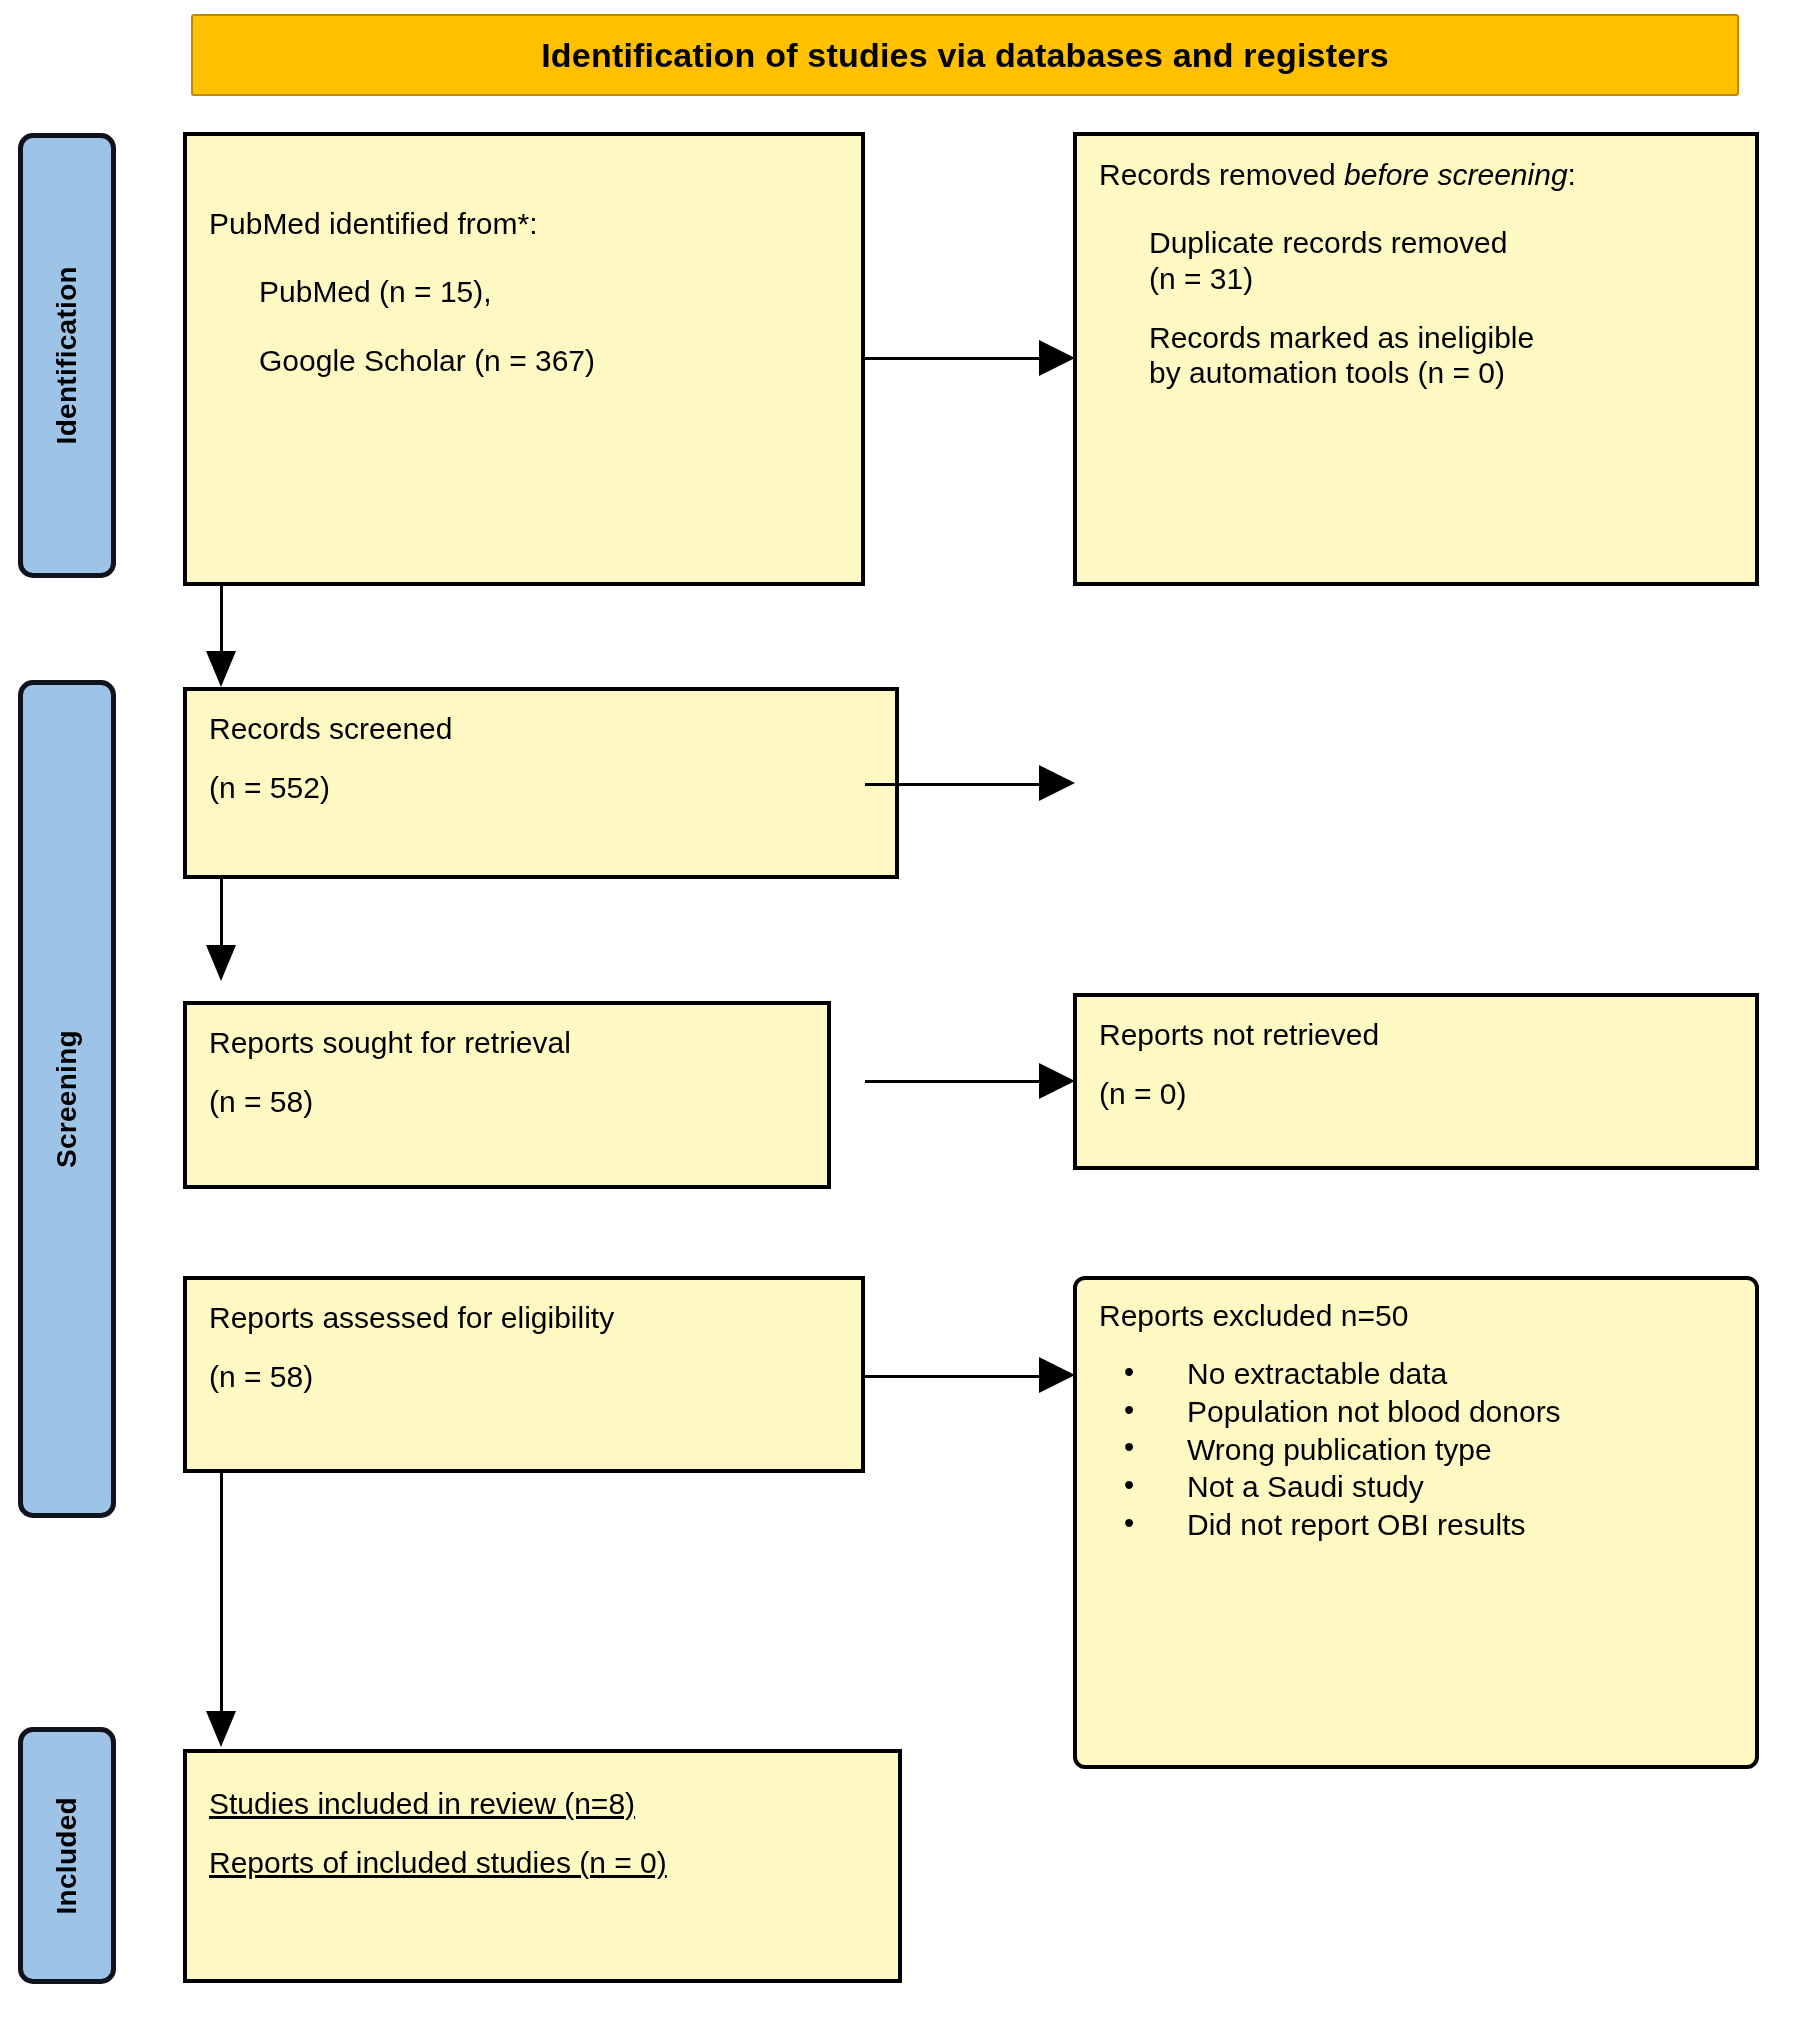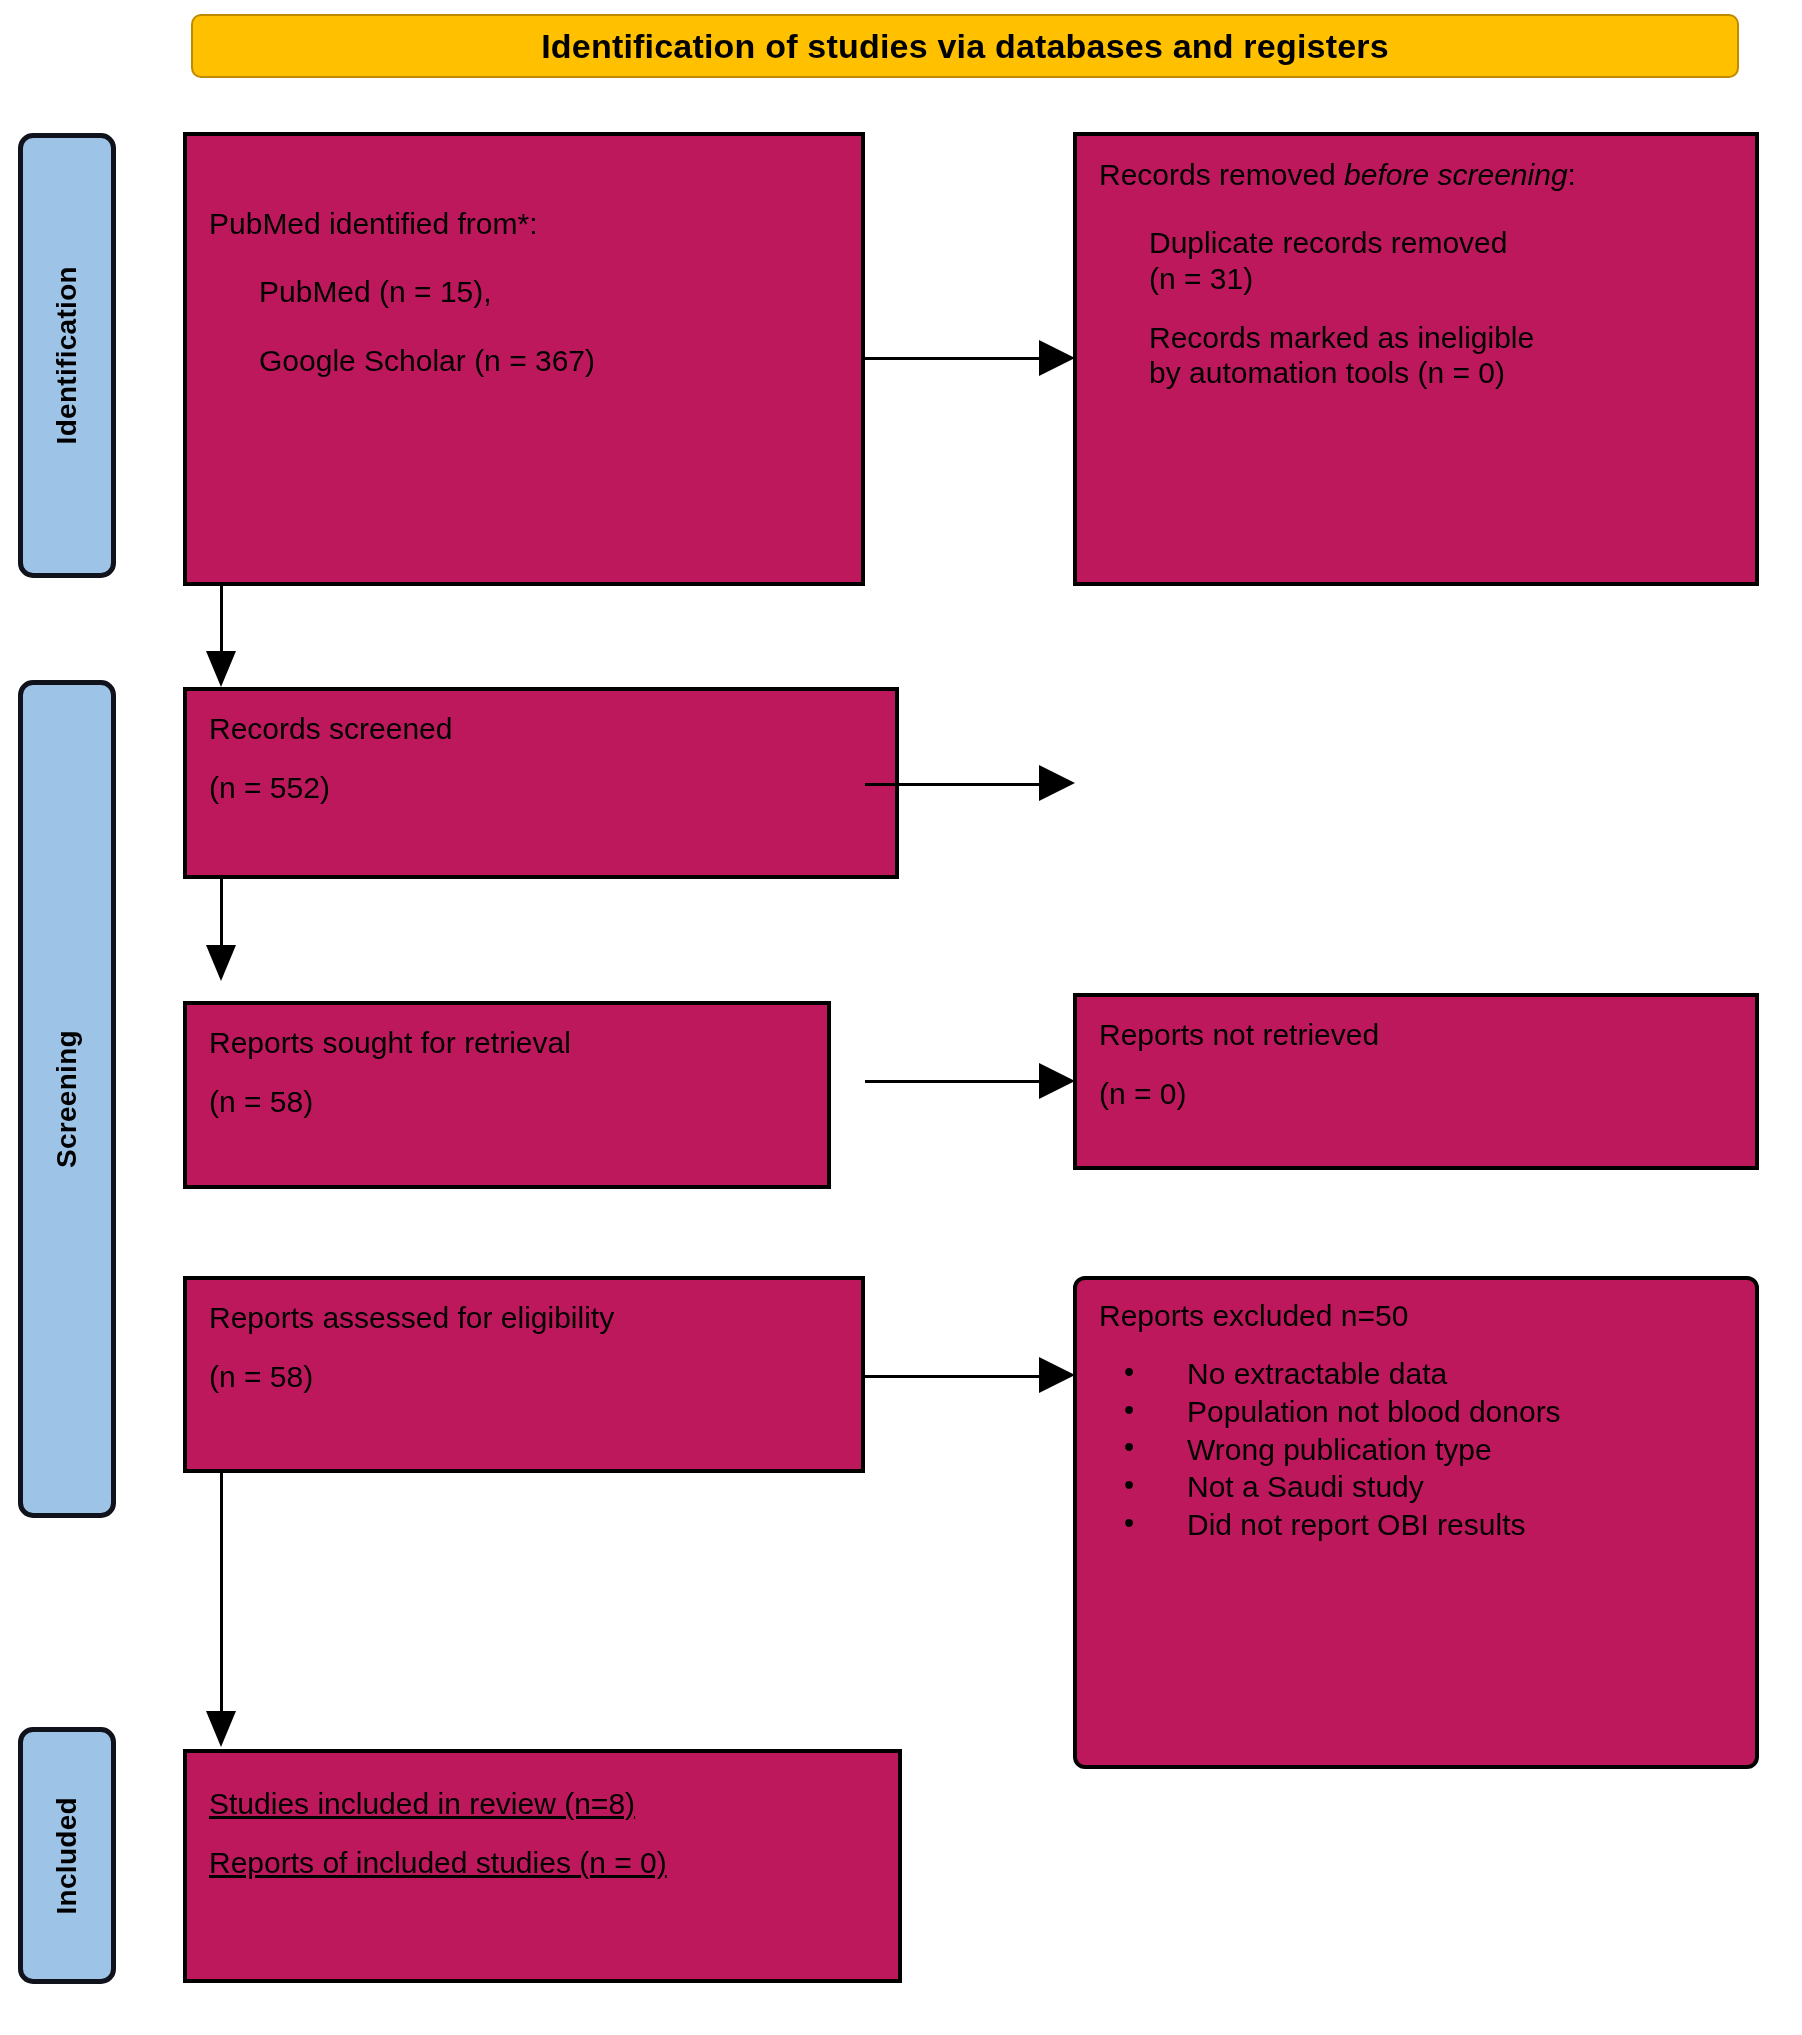--- a/index.html
+++ b/index.html
@@ -17,24 +17,24 @@
     background: #ffffff;
     overflow: hidden;
   }
 
   
   .banner {
     position: absolute;
     left: 191px;
     top: 14px;
     width: 1548px;
-    height: 64px;
+    height: 82px;
     background: #FFC000;
     border: 2.9px solid #C08A00;
-    border-radius: 10px;
+    border-radius: 3px;
     box-sizing: border-box;
     display: flex;
     align-items: center;
     justify-content: center;
   }
   .banner-text {
     font-size: 34px;
     font-weight: bold;
     color: #000000;
     letter-spacing: 0.2px;
@@ -59,21 +59,21 @@
     color: #000000;
     writing-mode: vertical-rl;
     transform: rotate(180deg);
     white-space: nowrap;
     letter-spacing: 0.3px;
   }
 
   
   .box {
     position: absolute;
-    background: #be185d;
+    background: #fef9c3;
     border: 4.1px solid #000000;
     box-sizing: border-box;
     padding: 20px 20px 0 22px;
   }
   .box p {
     margin: 0;
     font-size: 30px;
     line-height: 1.18;
     color: #000000;
   }

